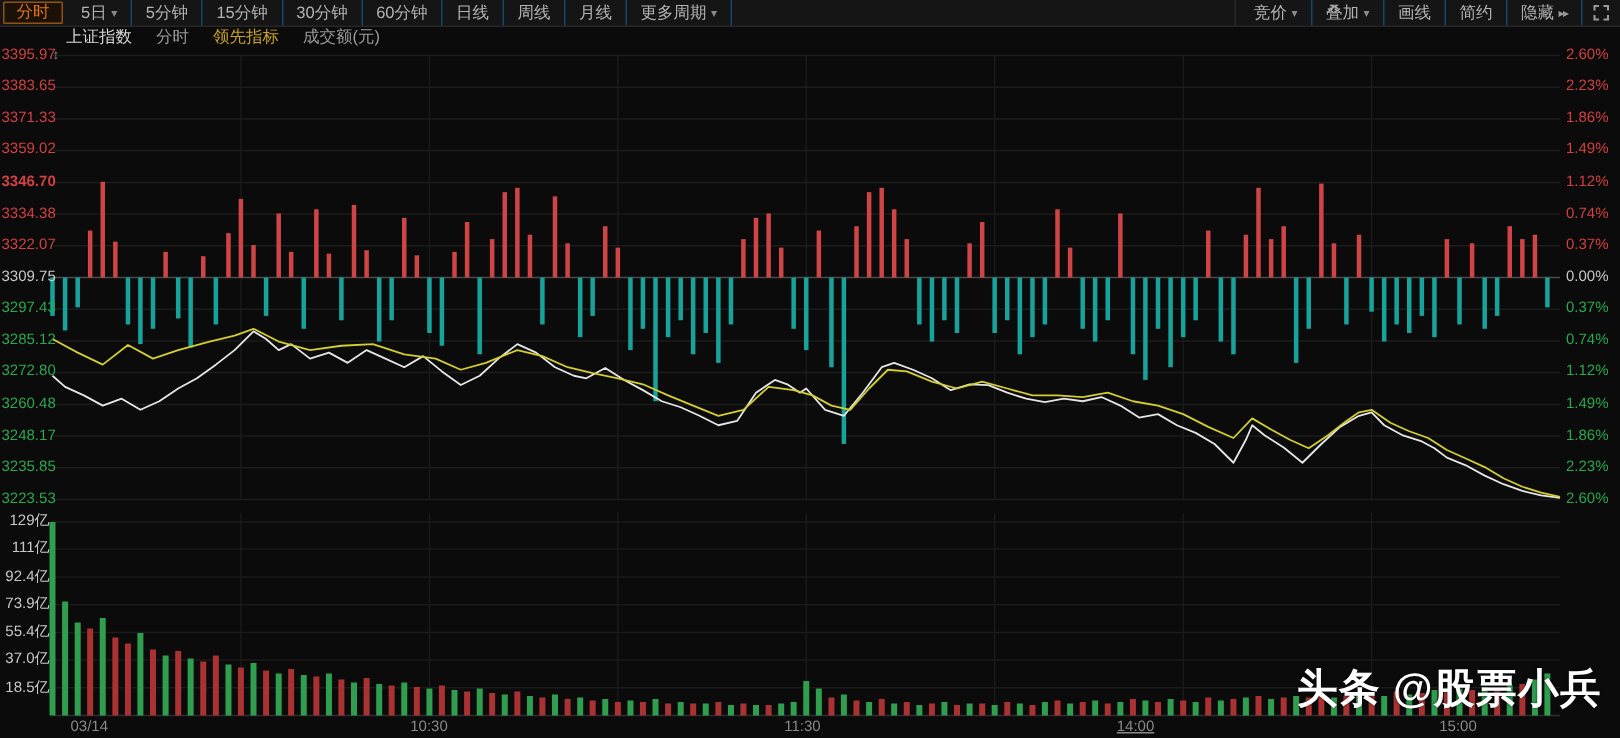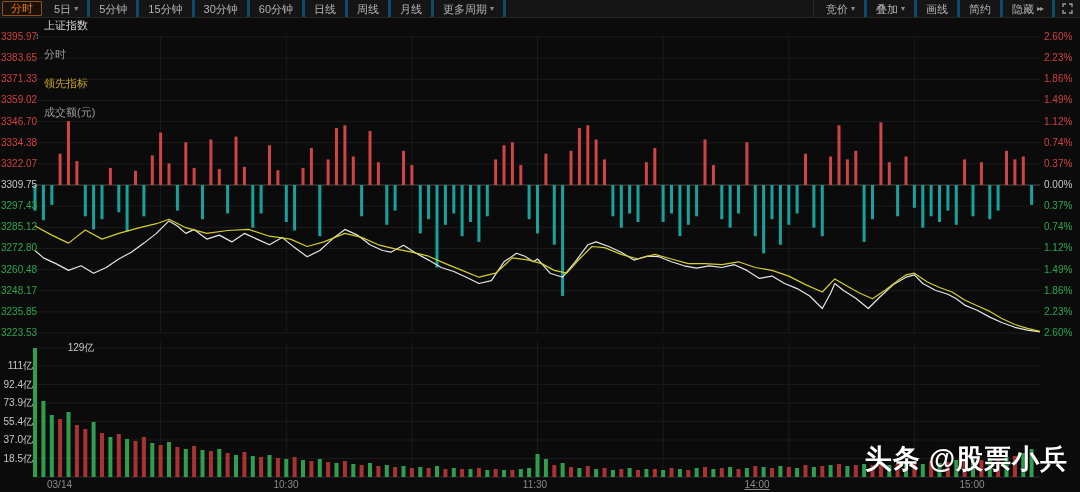--- a/index.html
+++ b/index.html
@@ -13,34 +13,34 @@
   
   .toolbar{
     position:absolute;top:0;left:0;right:0;height:17px;
     background:#151515;border-bottom:1px solid #262626;
     display:flex;justify-content:space-between;align-items:stretch;
     font-size:11px;color:#b3b3b3;z-index:5;user-select:none;
   }
   .tabgroup{display:flex;align-items:stretch;}
   .tab{
     display:flex;align-items:center;padding:0 9px;cursor:pointer;
-    border-right:3px solid #0c4a6e;line-height:16px;white-space:nowrap;
+    border-right:1px solid #0c4a6e;line-height:16px;white-space:nowrap;
   }
   .tabgroup.right .tab:first-child{border-left:1px solid #2b2b2b;padding-left:12px;}
   .tab.selected{
     color:#e2761b;border:1px solid #8f5212;background:#1b1106;
     margin:1px 3px 1px 2px;padding:0 8px;line-height:13px;border-radius:1px;
   }
   .caret{font-size:8px;color:#8a8a8a;margin-left:3px;}
   .chevrons{font-size:8px;color:#9a9a9a;margin-left:3px;letter-spacing:-1px;}
   .fsbox{display:flex;align-items:center;padding:0 7px;cursor:pointer;}
   
   .legend{
     position:absolute;top:19px;left:44px;height:13px;z-index:4;
-    display:flex;gap:16px;font-size:11px;line-height:13px;white-space:nowrap;flex-direction:column;
+    display:flex;gap:16px;font-size:11px;line-height:13px;white-space:nowrap;
   }
   .lg-index{color:#d6d6d6;}
   .lg-period{color:#9a9a9a;}
   .lg-indicator{color:#c9a227;}
   .lg-volume{color:#9a9a9a;}
   .price-marker{
     position:absolute;top:31px;left:35px;color:#8f8f8f;font-size:9px;z-index:4;line-height:10px;
   }
   
   .chart-region{position:absolute;inset:0;z-index:1;}
@@ -390,21 +390,21 @@
         <rect x="1021.3" y="453.0" width="4" height="24.0" fill="#2f9e4f"></rect>
         <rect x="1029.6" y="449.0" width="4" height="28.0" fill="#2f9e4f"></rect>
         <polyline points="35.0,250.5 43.4,257.9 55.9,263.6 68.5,270.4 81.1,265.8 93.6,273.2 106.2,267.5 118.8,259.0 131.3,252.2 143.9,243.1 156.4,233.4 169.0,220.9 177.4,226.0 185.8,233.4 194.1,229.4 206.7,239.1 219.3,235.1 231.8,241.9 244.4,233.4 256.9,239.1 269.5,244.8 282.1,237.4 294.6,247.6 307.2,256.7 319.8,250.5 332.3,239.1 344.9,229.4 357.4,235.1 370.0,244.8 382.6,250.5 390.9,252.2 403.5,245.3 416.1,253.3 428.6,260.1 441.2,267.5 453.8,271.5 466.3,277.2 478.9,283.5 491.4,280.6 504.0,261.8 516.6,253.3 524.9,256.2 533.3,261.8 537.5,259.0 550.1,273.2 562.6,277.2 575.2,261.8 587.8,244.8 596.1,241.9 608.7,246.5 621.3,252.2 633.8,260.1 646.4,256.2 658.9,256.7 671.5,261.8 684.1,265.8 696.6,268.1 709.2,265.8 721.8,267.5 734.3,264.7 746.9,270.4 759.4,278.4 772.0,276.1 784.6,283.5 797.1,288.6 809.7,296.0 822.3,308.5 830.6,293.2 834.8,283.5 843.2,290.3 855.8,298.3 868.3,308.5 880.9,296.0 893.4,284.6 906.0,277.2 914.4,274.9 922.8,283.5 935.3,290.3 947.9,294.3 956.3,298.8 964.6,305.1 977.2,310.2 989.8,317.1 1002.3,322.8 1014.9,327.3 1027.4,330.2 1040.0,331.9" fill="none" stroke="#e6e6e6" stroke-width="1.2" stroke-linejoin="round"></polyline>
         <polyline points="35.0,226.0 51.8,235.1 68.5,243.1 85.3,230.0 102.0,239.1 118.8,233.4 139.7,227.7 156.4,223.7 169.0,219.2 185.8,227.7 206.7,233.4 227.6,230.5 248.6,229.4 269.5,236.2 290.4,239.1 307.2,246.5 323.9,241.9 344.9,233.4 361.6,237.4 378.4,244.8 395.1,248.8 411.9,252.2 428.6,256.2 445.4,263.6 462.1,270.4 478.9,277.2 495.6,273.2 512.4,257.9 529.1,260.1 541.7,263.6 554.3,270.4 566.8,273.2 579.4,259.0 591.9,246.5 604.5,247.6 621.3,254.4 638.0,259.0 654.8,254.4 671.5,259.0 688.3,263.6 705.0,263.6 721.8,264.7 738.5,261.8 755.3,267.5 772.0,270.4 788.8,276.1 805.5,284.6 822.3,292.0 834.8,278.9 847.4,286.3 859.9,293.2 872.5,298.8 885.1,290.3 897.6,280.6 906.0,274.9 914.4,273.2 926.9,281.8 939.5,287.5 952.1,292.0 964.6,300.0 977.2,305.7 989.8,311.4 1002.3,318.8 1014.9,324.5 1027.4,328.4 1040.0,331.3" fill="none" stroke="#d4cf30" stroke-width="1.2" stroke-linejoin="round"></polyline>
       </svg>
     <div id="left-axis">
         <div class="axlbl" style="left: 1px; width: 32px; text-align: right; top: 31px; color: rgb(210, 64, 64);">3395.97</div>
         <div class="axlbl" style="left: 1px; width: 32px; text-align: right; top: 52px; color: rgb(210, 64, 64);">3383.65</div>
         <div class="axlbl" style="left: 1px; width: 20px; text-align: right; top: 73px; color: rgb(210, 64, 64);">3371.33</div>
         <div class="axlbl" style="left: 1px; width: 32px; text-align: right; top: 94px; color: rgb(210, 64, 64);">3359.02</div>
-        <div class="axlbl" style="left: 1px; width: 32px; text-align: right; top: 116px; color: rgb(210, 64, 64);">3346.70</div>
+        <div class="axlbl" style="left: 1px; width: 32px; text-align: right; top: 116px; color: rgb(210, 64, 64); font-weight: bold;">3346.70</div>
         <div class="axlbl" style="left: 1px; width: 32px; text-align: right; top: 137px; color: rgb(210, 64, 64);">3334.38</div>
         <div class="axlbl" style="left: 1px; width: 32px; text-align: right; top: 158px; color: rgb(210, 64, 64);">3322.07</div>
         <div class="axlbl" style="left: 1px; width: 32px; top: 179px; color: rgb(200, 200, 200);">3309.75</div>
         <div class="axlbl" style="left: 1px; width: 32px; text-align: right; top: 200px; color: rgb(42, 168, 79);">3297.43</div>
         <div class="axlbl" style="left: 1px; width: 32px; text-align: left; top: 221px; color: rgb(42, 168, 79);">3285.12</div>
         <div class="axlbl" style="left: 1px; width: 32px; text-align: right; top: 242px; color: rgb(42, 168, 79);">3272.80</div>
         <div class="axlbl" style="left: 1px; width: 32px; text-align: right; top: 264px; color: rgb(42, 168, 79);">3260.48</div>
         <div class="axlbl" style="left: 1px; width: 32px; text-align: right; top: 285px; color: rgb(42, 168, 79);">3248.17</div>
         <div class="axlbl" style="left: 1px; width: 32px; text-align: right; top: 306px; color: rgb(42, 168, 79);">3235.85</div>
         <div class="axlbl" style="left: 1px; width: 32px; text-align: right; top: 327px; color: rgb(42, 168, 79);">3223.53</div>
@@ -420,21 +420,21 @@
         <div class="axlbl" style="left: 1044px; top: 179px; color: rgb(200, 200, 200);">0.00%</div>
         <div class="axlbl" style="left: 1044px; top: 200px; color: rgb(42, 168, 79);">0.37%</div>
         <div class="axlbl" style="left: 1044px; top: 221px; color: rgb(42, 168, 79);">0.74%</div>
         <div class="axlbl" style="left: 1044px; top: 242px; color: rgb(42, 168, 79);">1.12%</div>
         <div class="axlbl" style="left: 1044px; top: 264px; color: rgb(42, 168, 79);">1.49%</div>
         <div class="axlbl" style="left: 1044px; top: 285px; color: rgb(42, 168, 79);">1.86%</div>
         <div class="axlbl" style="left: 1044px; top: 306px; color: rgb(42, 168, 79);">2.23%</div>
         <div class="axlbl" style="left: 1044px; top: 327px; color: rgb(42, 168, 79);">2.60%</div>
       </div>
     <div id="volume-axis">
-        <div class="axlbl" style="left: 17px; width: 32px; text-align: center; top: 342px; color: rgb(200, 200, 200); padding-left: 48px;">129亿</div>
+        <div class="axlbl" style="left: 1px; width: 32px; text-align: right; top: 342px; color: rgb(200, 200, 200);">129亿</div>
         <div class="axlbl" style="left: 1px; width: 32px; text-align: right; top: 360px; color: rgb(200, 200, 200);">111亿</div>
         <div class="axlbl" style="left: 1px; width: 32px; text-align: right; top: 379px; color: rgb(200, 200, 200);">92.4亿</div>
         <div class="axlbl" style="left: 1px; width: 32px; text-align: right; top: 397px; color: rgb(200, 200, 200);">73.9亿</div>
         <div class="axlbl" style="left: 1px; width: 32px; text-align: right; top: 416px; color: rgb(200, 200, 200);">55.4亿</div>
         <div class="axlbl" style="left: 1px; width: 32px; text-align: right; top: 434px; color: rgb(200, 200, 200);">37.0亿</div>
         <div class="axlbl" style="left: 1px; width: 32px; text-align: right; top: 453px; color: rgb(200, 200, 200);">18.5亿</div>
       </div>
     <div id="time-axis">
         <div class="axlbl" style="left: 47px; top: 479px; transform: none; color: rgb(138, 138, 138);">03/14</div>
         <div class="axlbl" style="left: 286px; top: 479px; transform: translateX(-50%); color: rgb(138, 138, 138);">10:30</div>

